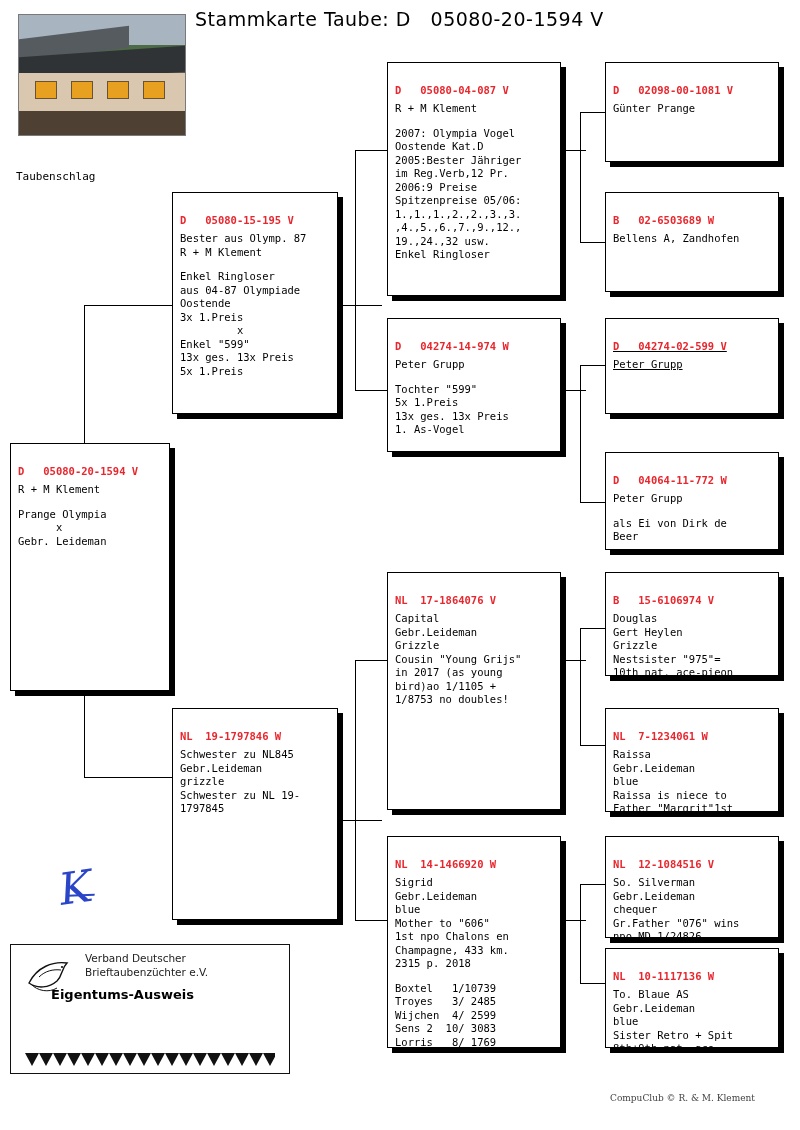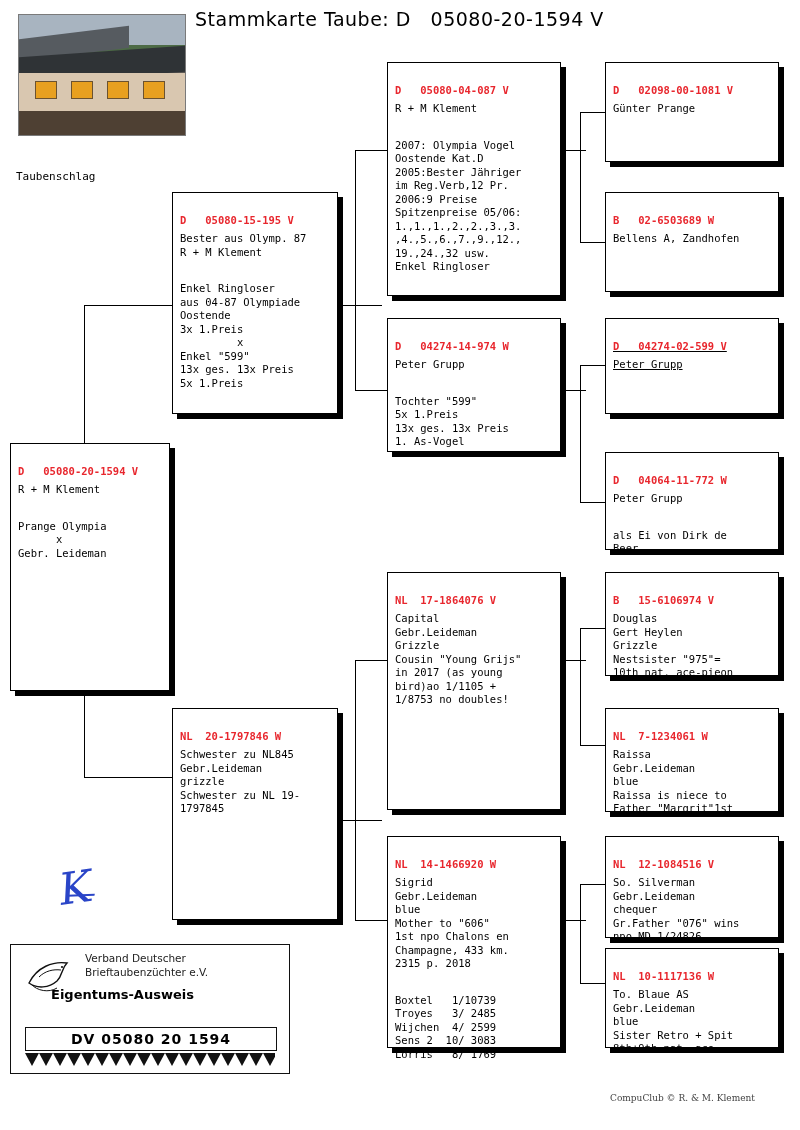--- a/index.html
+++ b/index.html
@@ -43,21 +43,21 @@
     position:absolute;background:#fff;border:1px solid #000;
     box-shadow:5px 5px 0 0 #000;
     box-sizing:border-box;padding:5px 7px 6px 7px;
     font-size:10.5px;line-height:13.5px;
   }
   .card .ring{
     color:#e8262d;font-weight:bold;white-space:pre;
     font-size:10.5px;line-height:15px;margin-bottom:4px;margin-top:15px;
   }
   .card .body{white-space:pre-wrap;}
-  .card .body2{white-space:pre-wrap;margin-top:23px;}
+  .card .body2{white-space:pre-wrap;margin-top:11px;}
 
   
   .ln{position:absolute;background:#000;}
   .lnh{height:1px;}
   .lnv{width:1px;}
 
   
   .ausweis{
     position:absolute;left:10px;top:944px;width:278px;height:128px;
     border:1px solid #111;background:#fff;
@@ -164,21 +164,21 @@
 aus 04-87 Olympiade
 Oostende
 3x 1.Preis
          x
 Enkel "599"
 13x ges. 13x Preis
 5x 1.Preis</div>
   </div>
 
   <div class="card" style="left:172px;top:708px;width:166px;height:212px;">
-    <div class="ring">NL  20-1797846 W</div>
+    <div class="ring">NL  19-1797846 W</div>
     <div class="body">Schwester zu NL845
 Gebr.Leideman
 grizzle
 Schwester zu NL 19-
 1797845</div>
   </div>
 
   <div class="card" style="left:387px;top:62px;width:174px;height:234px;">
     <div class="ring">D   05080-04-087 V</div>
     <div class="body">R + M Klement</div>
@@ -295,21 +295,20 @@
   <div class="ausweis">
     <svg class="bird" viewBox="0 0 52 42">
       <path d="M6 28 C14 12,30 6,44 8 C38 14,40 20,34 26 C26 33,14 34,6 28 Z" fill="#fff" stroke="#111" stroke-width="1.4"></path>
       <path d="M16 22 C22 16,30 14,38 15" fill="none" stroke="#111" stroke-width="1"></path>
       <circle cx="39" cy="12" r="1.1" fill="#111"></circle>
       <path d="M8 29 C14 36,26 38,34 33" fill="none" stroke="#111" stroke-width="1"></path>
     </svg>
     <div class="vd1">Verband Deutscher</div>
     <div class="vd2">Brieftaubenzüchter e.V.</div>
     <div class="eig">Eigentums-Ausweis</div>
-    <div class="dvbox">DV 05080 20 1594</div>
     <div class="zig">
       <i style="left:0px"></i>
         <i style="left:14px"></i>
         <i style="left:28px"></i>
         <i style="left:42px"></i>
       <i style="left:56px"></i>
         <i style="left:70px"></i>
         <i style="left:84px"></i>
         <i style="left:98px"></i>
       <i style="left:112px"></i>

